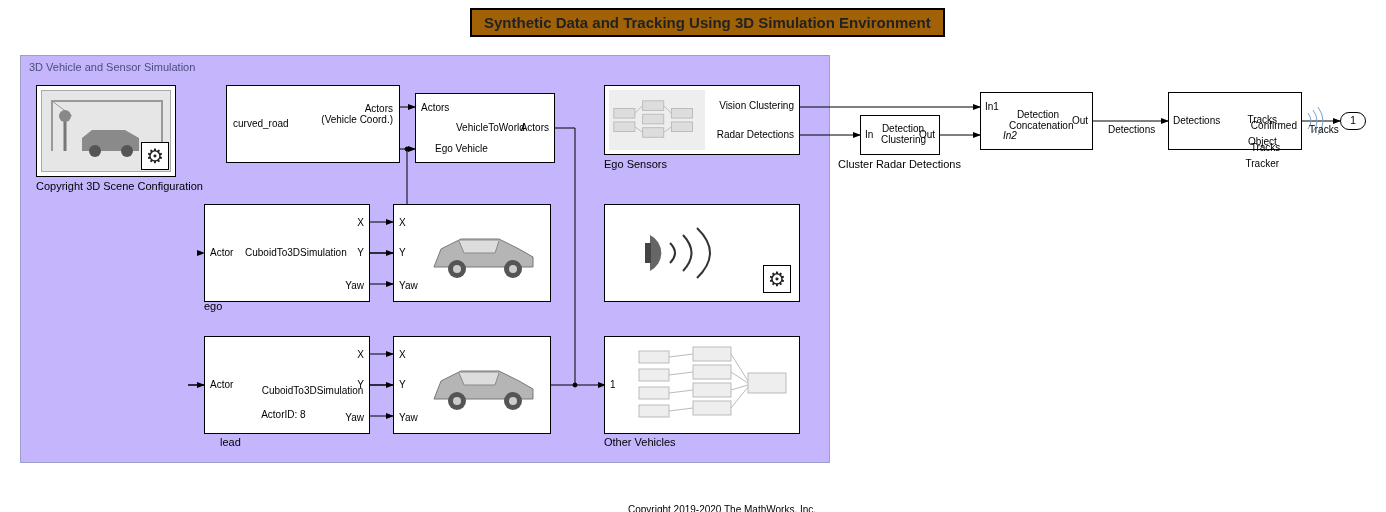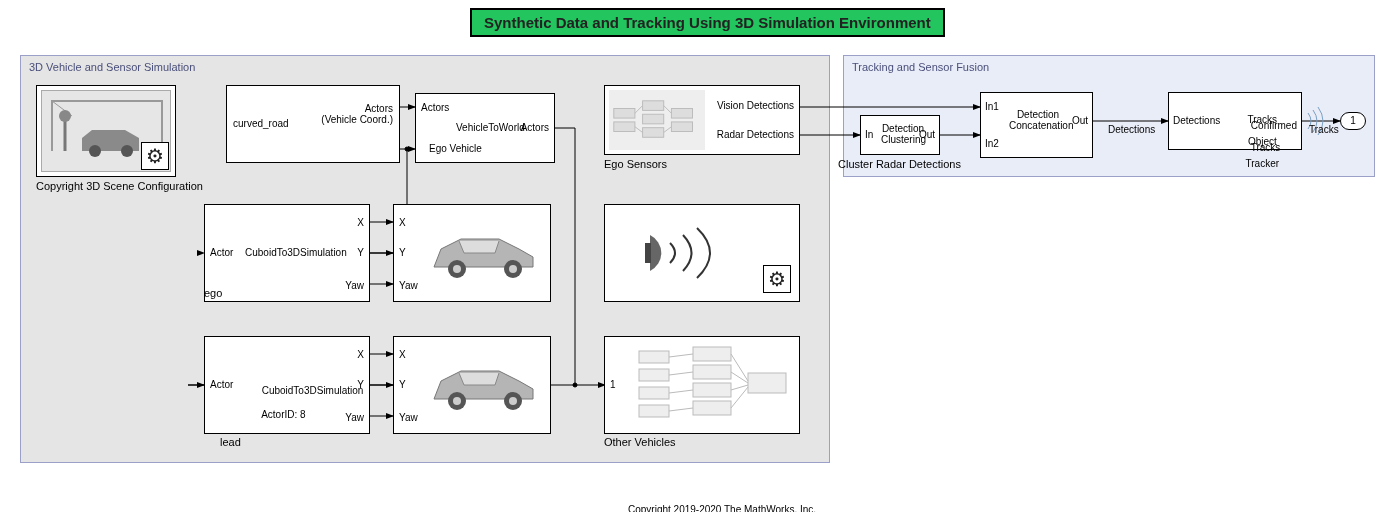--- a/index.html
+++ b/index.html
@@ -13,42 +13,42 @@
   .canvas {
     position: relative;
     width: 1386px;
     height: 512px;
   }
   .title-bar {
     position: absolute;
     left: 470px;
     top: 8px;
     border: 2px solid #000;
-    background: #22c55e;
+    background: #a16207;
     font-weight: bold;
     font-size: 15px;
     padding: 4px 12px;
   }
   svg.wires {
     position: absolute;
     left: 0; top: 0;
     width: 1386px;
     height: 512px;
     pointer-events: none;
   }
   .subsystem {
     position: absolute;
     border: 1px solid #9aa0c8;
   }
   .subsystem.sim {
     left: 20px;
     top: 55px;
     width: 808px;
     height: 406px;
-    background: #e5e5e5;
+    background: #c4b5fd;
   }
   .subsystem.fusion {
     left: 843px;
     top: 55px;
     width: 530px;
     height: 120px;
     background: #e9edf8;
   }
   .subsystem-label {
     position: absolute;
@@ -113,23 +113,20 @@
 
 <div class="canvas">
 
   <div class="title-bar">
     <span>Synthetic Data and Tracking Using 3D Simulation Environment</span>
   </div>
 
   <div class="subsystem sim">
     <div class="subsystem-label">3D Vehicle and Sensor Simulation</div>
   </div>
-  <div class="subsystem fusion">
-    <div class="subsystem-label">Tracking and Sensor Fusion</div>
-  </div>
 
   <svg class="wires">
     <defs>
       <marker id="arrow" markerWidth="8" markerHeight="8" refX="7" refY="3" orient="auto">
         <path d="M0,0 L8,3 L0,6 Z" fill="#000"></path>
       </marker>
     </defs>
     <g stroke="#000" stroke-width="1" fill="none">
 
       <path d="M400 107 L415 107" marker-end="url(#arrow)"></path>
@@ -194,33 +191,33 @@
 
   <div class="block" style="left:226px; top:85px; width:174px; height:78px;">
     <div class="port-label" style="left:6px; top:32px;text-align:right;">curved_road</div>
     <div class="port-label right" style="right:6px; top:6px; line-height:11px;">
       <span>Actors</span><br><span>(Vehicle Coord.)</span>
     </div>
   </div>
 
   <div class="block" style="left:415px; top:93px; width:140px; height:70px;">
     <div class="port-label" style="left:5px; top:8px;">Actors</div>
-    <div class="port-label" style="left:13px; bottom:8px;">Ego Vehicle</div>
+    <div class="port-label" style="left:19px; bottom:8px;">Ego Vehicle</div>
     <div class="port-label" style="left:40px; top:28px;">VehicleToWorld</div>
     <div class="port-label right" style="right:5px; top:28px;">Actors</div>
   </div>
 
   <div class="block" style="left:204px; top:204px; width:166px; height:98px;">
     <div class="port-label" style="left:5px; top:42px;">Actor</div>
     <div class="port-label" style="left:40px; top:42px;">CuboidTo3DSimulation</div>
     <div class="port-label right" style="right:5px; top:12px;">X</div>
     <div class="port-label right" style="right:5px; top:42px;">Y</div>
     <div class="port-label right" style="right:5px; bottom:10px;">Yaw</div>
   </div>
-  <div class="block-label" style="left:204px; top:287px; width:166px;">ego</div>
+  <div class="block-label" style="left:204px; top:300px; width:166px;">ego</div>
 
   <div class="block" style="left:393px; top:204px; width:158px; height:98px;">
     <div class="port-label" style="left:5px; top:12px;">X</div>
     <div class="port-label" style="left:5px; top:42px;">Y</div>
     <div class="port-label" style="left:5px; bottom:10px;">Yaw</div>
     <svg class="car-svg" style="left:35px; top:22px; width:110px; height:55px;" viewBox="0 0 110 55">
       <path d="M5 40 L12 22 L32 12 L70 12 L90 22 L104 30 L104 40 Z" fill="#b5b5b5" stroke="#777"></path>
       <path d="M30 14 L35 26 L66 26 L70 14" fill="#ddd" stroke="#888"></path>
       <circle cx="28" cy="42" r="9" fill="#555"></circle>
       <circle cx="28" cy="42" r="4" fill="#ccc"></circle>
@@ -268,21 +265,21 @@
           <rect x="65" y="32" width="22" height="10"></rect>
         </g>
         <g stroke="#bbb">
           <line x1="27" y1="23" x2="35" y2="15"></line>
           <line x1="27" y1="37" x2="35" y2="43"></line>
           <line x1="57" y1="15" x2="65" y2="23"></line>
           <line x1="57" y1="43" x2="65" y2="37"></line>
         </g>
       </svg>
     </div>
-    <div class="port-label right" style="right:5px; top:14px;">Vision Detections</div>
+    <div class="port-label right" style="right:5px; top:14px;">Vision Clustering</div>
     <div class="port-label right" style="right:5px; bottom:14px;">Radar Detections</div>
   </div>
   <div class="block-label" style="left:604px; top:158px; width:196px;">Ego Sensors</div>
 
   <div class="block" style="left:604px; top:204px; width:196px; height:98px;">
     <svg class="radar-svg" style="left:40px; top:18px; width:120px; height:60px;" viewBox="0 0 120 60">
       <path d="M5 12 A20 20 0 0 1 5 48 Z" fill="#666"></path>
       <rect x="0" y="20" width="6" height="20" fill="#444"></rect>
       <g fill="none" stroke="#333" stroke-width="2">
         <path d="M25 20 Q35 30 25 40"></path>
@@ -323,23 +320,23 @@
   </div>
   <div class="block-label" style="left:604px; top:436px; width:196px;">Other Vehicles</div>
 
   <div class="block" style="left:860px; top:115px; width:80px; height:40px;">
     <div class="port-label" style="left:4px; top:13px;">In</div>
     <div class="port-label" style="left:20px; top:7px; line-height:11px; text-align:center; width:44px;">Detection<br>Clustering</div>
     <div class="port-label right" style="right:4px; top:13px;">Out</div>
   </div>
   <div class="block-label" style="left:838px; top:158px; width:124px;">Cluster Radar Detections</div>
 
-  <div class="block" style="left:980px; top:92px; width:113px; height:66px;">
+  <div class="block" style="left:980px; top:92px; width:113px; height:58px;">
     <div class="port-label" style="left:4px; top:8px;">In1</div>
-    <div class="port-label" style="left:4px; bottom:8px;">In2</div>
+    <div class="port-label" style="left:22px; bottom:8px;font-style:italic;">In2</div>
     <div class="port-label" style="left:28px; top:16px; line-height:11px; text-align:center; width:58px;">Detection<br>Concatenation</div>
     <div class="port-label right" style="right:4px; top:22px;">Out</div>
   </div>
 
   <div class="block" style="left:1168px; top:92px; width:134px; height:58px;">
     <div class="port-label" style="left:4px; top:22px;">Detections</div>
     <div class="port-label" style="left:60px; top:10px; line-height:11px; text-align:center;">
       <span>Tracks</span><br>
       <span>Object</span><br>
       <span>Tracker</span>

